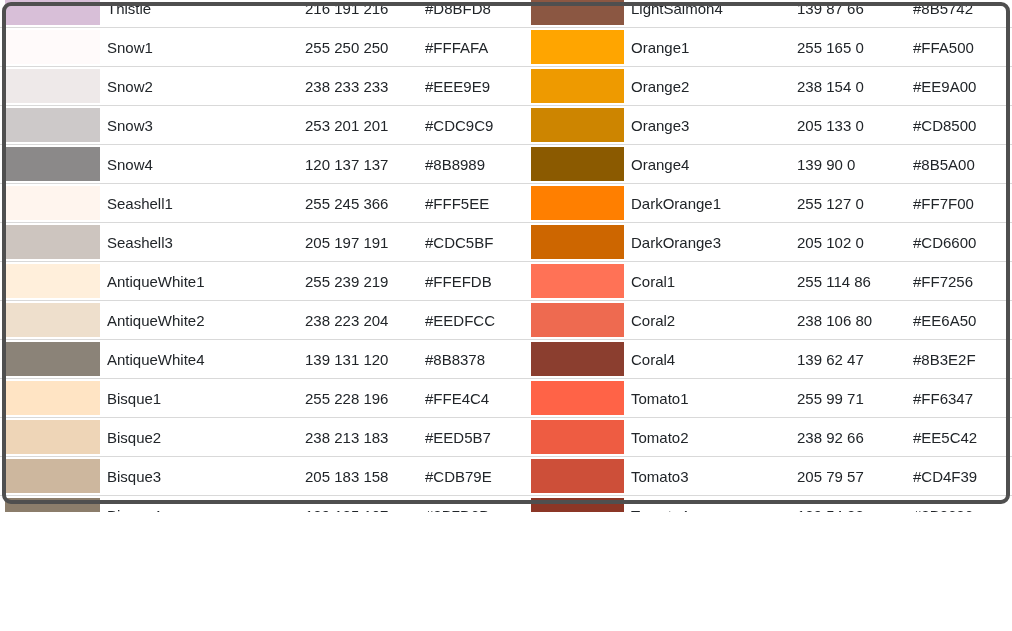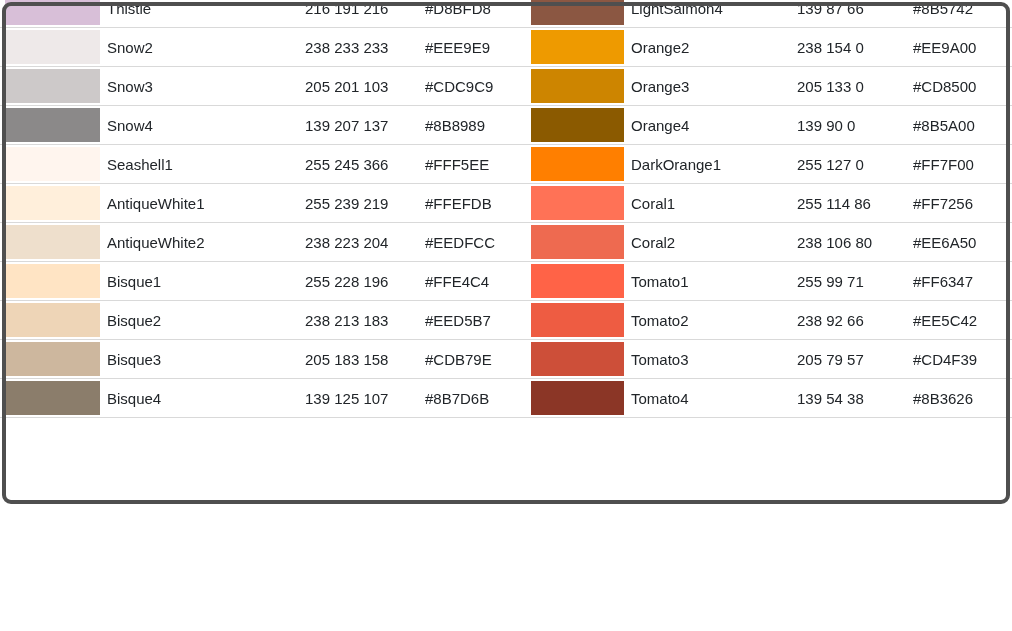--- a/index.html
+++ b/index.html
@@ -83,52 +83,66 @@
             <td>#D8BFD8</td>
             <td class="swatch-cell">
               <div class="swatch right" style="background: rgb(139, 87, 66);"></div>
             </td>
             <td>LightSalmon4</td>
             <td>139 87 66</td>
             <td>#8B5742</td>
           </tr>
           <tr>
             <td class="swatch-cell">
+              <div class="swatch left" style="background: rgb(255, 250, 250);"></div>
+            </td>
+            <td>Snow1</td>
+            <td>255 250 250</td>
+            <td>#FFFAFA</td>
+            <td class="swatch-cell">
+              <div class="swatch right" style="background: rgb(255, 165, 0);"></div>
+            </td>
+            <td>Orange1</td>
+            <td>255 165 0</td>
+            <td>#FFA500</td>
+          </tr>
+          <tr>
+            <td class="swatch-cell">
               <div class="swatch left" style="background: rgb(238, 233, 233);"></div>
             </td>
             <td>Snow2</td>
             <td>238 233 233</td>
             <td>#EEE9E9</td>
             <td class="swatch-cell">
               <div class="swatch right" style="background: rgb(238, 154, 0);"></div>
             </td>
             <td>Orange2</td>
             <td>238 154 0</td>
             <td>#EE9A00</td>
           </tr>
           <tr>
             <td class="swatch-cell">
               <div class="swatch left" style="background: rgb(205, 201, 201);"></div>
             </td>
             <td>Snow3</td>
-            <td>205 201 103</td>
+            <td>253 201 201</td>
             <td>#CDC9C9</td>
             <td class="swatch-cell">
               <div class="swatch right" style="background: rgb(205, 133, 0);"></div>
             </td>
             <td>Orange3</td>
             <td>205 133 0</td>
             <td>#CD8500</td>
           </tr>
           <tr>
             <td class="swatch-cell">
               <div class="swatch left" style="background: rgb(139, 137, 137);"></div>
             </td>
             <td>Snow4</td>
-            <td>139 207 137</td>
+            <td>120 137 137</td>
             <td>#8B8989</td>
             <td class="swatch-cell">
               <div class="swatch right" style="background: rgb(139, 90, 0);"></div>
             </td>
             <td>Orange4</td>
             <td>139 90 0</td>
             <td>#8B5A00</td>
           </tr>
           <tr>
             <td class="swatch-cell">
@@ -139,20 +153,34 @@
             <td>#FFF5EE</td>
             <td class="swatch-cell">
               <div class="swatch right" style="background: rgb(255, 127, 0);"></div>
             </td>
             <td>DarkOrange1</td>
             <td>255 127 0</td>
             <td>#FF7F00</td>
           </tr>
           <tr>
             <td class="swatch-cell">
+              <div class="swatch left" style="background: rgb(205, 197, 191);"></div>
+            </td>
+            <td>Seashell3</td>
+            <td>205 197 191</td>
+            <td>#CDC5BF</td>
+            <td class="swatch-cell">
+              <div class="swatch right" style="background: rgb(205, 102, 0);"></div>
+            </td>
+            <td>DarkOrange3</td>
+            <td>205 102 0</td>
+            <td>#CD6600</td>
+          </tr>
+          <tr>
+            <td class="swatch-cell">
               <div class="swatch left" style="background: rgb(255, 239, 219);"></div>
             </td>
             <td>AntiqueWhite1</td>
             <td>255 239 219</td>
             <td>#FFEFDB</td>
             <td class="swatch-cell">
               <div class="swatch right" style="background: rgb(255, 114, 86);"></div>
             </td>
             <td>Coral1</td>
             <td>255 114 86</td>
@@ -164,20 +192,34 @@
             </td>
             <td>AntiqueWhite2</td>
             <td>238 223 204</td>
             <td>#EEDFCC</td>
             <td class="swatch-cell">
               <div class="swatch right" style="background: rgb(238, 106, 80);"></div>
             </td>
             <td>Coral2</td>
             <td>238 106 80</td>
             <td>#EE6A50</td>
+          </tr>
+          <tr>
+            <td class="swatch-cell">
+              <div class="swatch left" style="background: rgb(139, 131, 120);"></div>
+            </td>
+            <td>AntiqueWhite4</td>
+            <td>139 131 120</td>
+            <td>#8B8378</td>
+            <td class="swatch-cell">
+              <div class="swatch right" style="background: rgb(139, 62, 47);"></div>
+            </td>
+            <td>Coral4</td>
+            <td>139 62 47</td>
+            <td>#8B3E2F</td>
           </tr>
           <tr>
             <td class="swatch-cell">
               <div class="swatch left" style="background: rgb(255, 228, 196);"></div>
             </td>
             <td>Bisque1</td>
             <td>255 228 196</td>
             <td>#FFE4C4</td>
             <td class="swatch-cell">
               <div class="swatch right" style="background: rgb(255, 99, 71);"></div>

